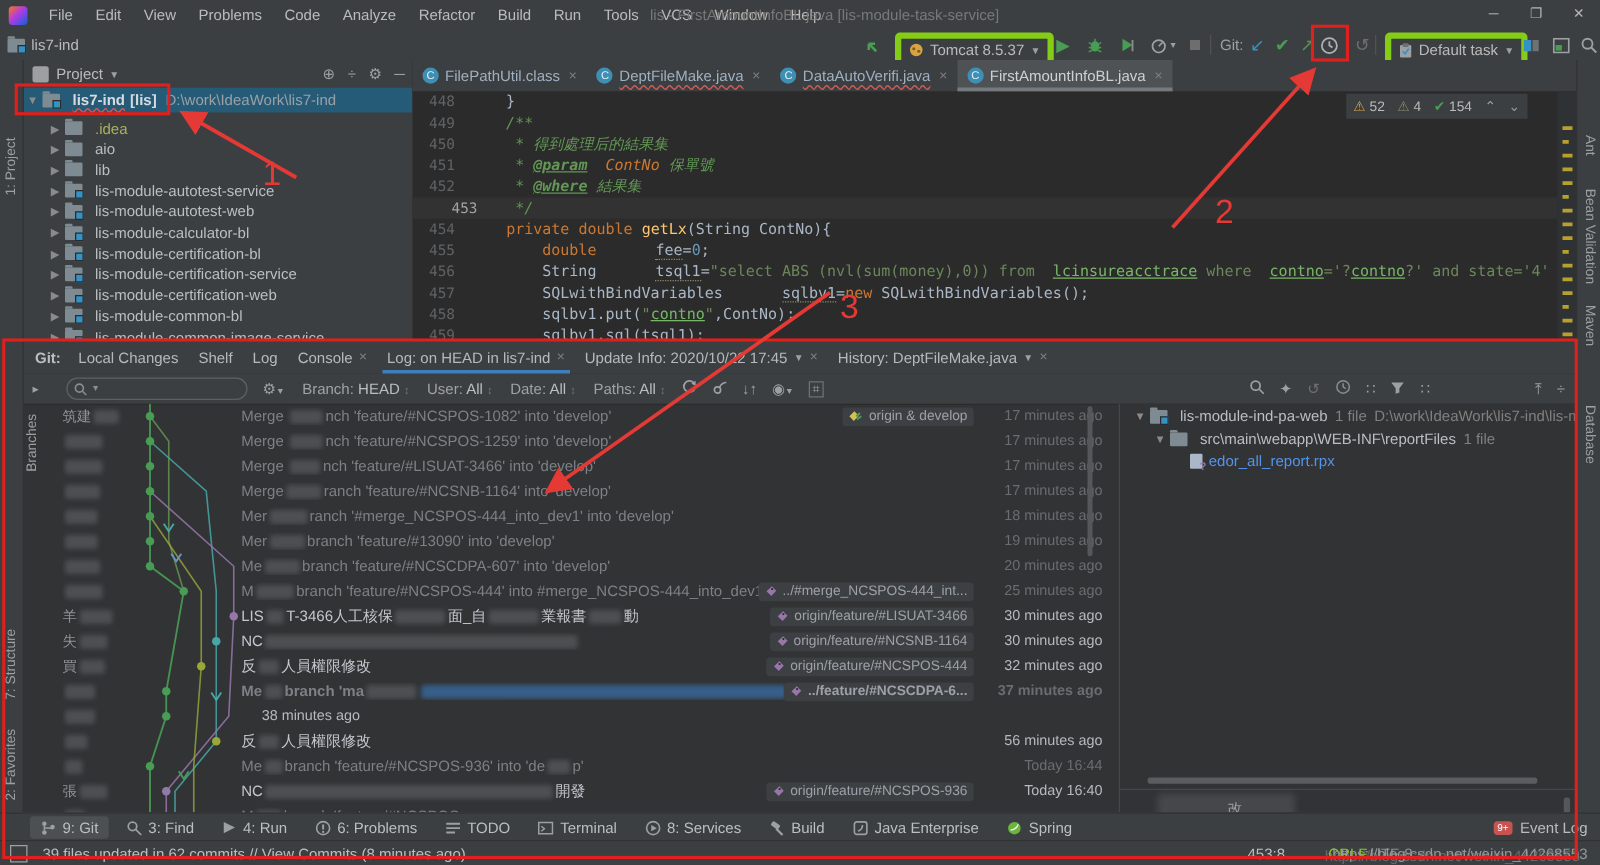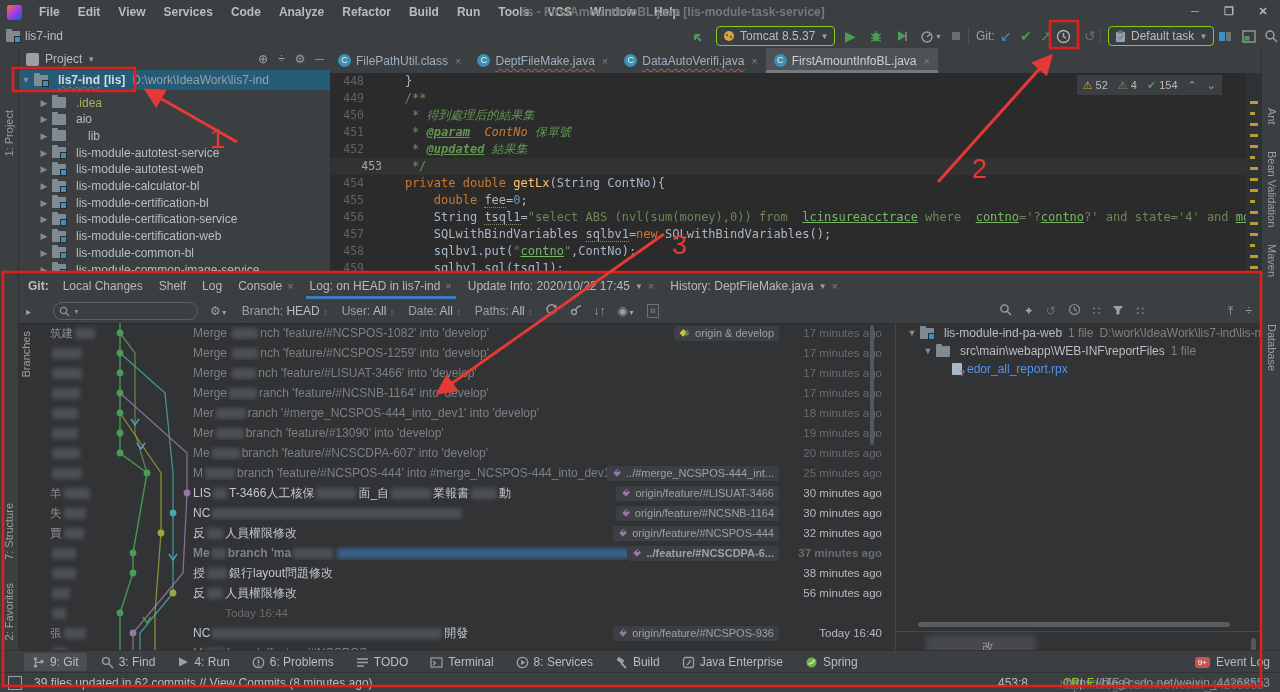--- a/index.html
+++ b/index.html
@@ -1,30 +1,30 @@
 <!DOCTYPE html>
 <html><head>
 <meta charset="utf-8">
 <style>
   html,body{margin:0;padding:0;background:#1e1e1e;}
   #app{position:relative;width:1280px;height:692px;background:#3c3f41;overflow:hidden;
        font-family:"Liberation Sans",sans-serif;font-size:12px;color:#bbbbbb;}
   .abs{position:absolute;}
   
-  #titlebar{position:absolute;left:0;top:0;right:0;height:24px;background:#3c3f41;display:flex;align-items:center;font-weight:bold;}
+  #titlebar{position:absolute;left:0;top:0;right:0;height:24px;background:#3c3f41;display:flex;align-items:center;}
   #logo{width:15px;height:15px;margin:0 8px 0 7px;border-radius:3px;
         background:linear-gradient(135deg,#f97a12,#b03be3 45%,#0b62d6);}
   .menu-item{margin:0 9px;color:#bbbbbb;font-size:12px;cursor:default;}
   #win-title{position:absolute;left:520px;top:0;height:24px;line-height:24px;color:#787878;font-size:12px;white-space:nowrap;}
   .winbtn{position:absolute;top:0;width:34px;height:24px;text-align:center;line-height:22px;color:#b4b4b4;font-size:11px;}
   
   #toolbar{position:absolute;left:0;top:24px;right:0;height:24px;background:#3c3f41;border-bottom:1px solid #323232;}
   .tb{position:absolute;top:0;height:24px;display:flex;align-items:center;}
   .tb-sep{position:absolute;top:4px;width:1px;height:16px;background:#515151;}
-  .combo{display:flex;align-items:center;gap:5px;height:20px;border:1px solid #84cc16;border-radius:4px;padding:0 6px;color:#bbbbbb;}
+  .combo{display:flex;align-items:center;gap:5px;height:20px;border:5px solid #84cc16;border-radius:4px;padding:0 6px;color:#bbbbbb;}
   .g-green{color:#499c54;} .g-blue{color:#3592c4;}
   .ticon{font-size:14px;line-height:24px;}
   
   .strip{position:absolute;top:48px;bottom:42px;width:18px;background:#3c3f41;z-index:5;}
   #strip-l{left:0;border-right:1px solid #323232;}
   #strip-r{right:0;border-left:1px solid #323232;}
   .vlab{position:absolute;writing-mode:vertical-rl;font-size:11px;color:#9da0a3;white-space:nowrap;}
   .vlab.up{transform:rotate(180deg);}
   
   #project{position:absolute;left:18px;top:48px;width:312px;height:225px;background:#3c3f41;overflow:hidden;}
@@ -50,21 +50,21 @@
   .cl.cur{background:#323232;}
   .ln{position:absolute;left:0;width:34px;text-align:right;color:#606366;font-size:11.5px;}
   .cl.cur .ln{color:#a4a3a3;padding-left:18px;}
   .ct{position:absolute;left:46px;right:0;overflow:hidden;}
   .c-d{color:#a9b7c6}.c-k{color:#cc7832}.c-s{color:#6a8759}
   .c-su{color:#77b767;text-decoration:underline;}
   .c-c{color:#629755;font-style:italic}
   .c-t{color:#629755;font-weight:bold;font-style:italic;text-decoration:underline;}
   .c-pn{color:#cc7832;font-style:italic}
   .c-m{color:#ffc66d}.c-n{color:#6897bb}
-  .c-sp{color:#a9b7c6;border-bottom:1px dotted #8a8a6a;}
+  .c-sp{color:#a9b7c6;border-bottom:1px dotted #8a8a6a;margin-left:40px;}
   #inspect{position:absolute;right:40px;top:2px;display:flex;align-items:center;gap:10px;font-size:11px;color:#bbbbbb;background:#3c3f41;padding:0 6px;height:20px;}
   #stripe{position:absolute;right:0;top:25px;width:16px;bottom:0;background:#2f3234;}
   .mark{position:absolute;left:4px;width:8px;height:3px;background:#b8a02f;}
   
   #gitpanel{position:absolute;left:18px;top:273px;width:1244px;height:377px;background:#313335;}
   #git-tabs{position:absolute;left:0;top:0;right:0;height:26px;background:#3c3f41;display:flex;align-items:center;border-bottom:1px solid #2b2b2b;}
   .gtab{display:flex;align-items:center;gap:5px;padding:0 8px;height:26px;position:relative;color:#b6b9bd;white-space:nowrap;}
   .gtab.on:after{content:"";position:absolute;left:4px;right:4px;bottom:0;height:3px;background:#3d7ebf;}
   .gtab .x{color:#7f8084;font-size:11px;}
   .gtab .dd{color:#9da0a3;font-size:8px;}
@@ -109,21 +109,21 @@
 <body>
 
 <div id="app">
 
   <div id="titlebar">
     <div id="logo"></div>
     <div id="menu-items" style="display:flex;">
         <span class="menu-item">File</span>
         <span class="menu-item">Edit</span>
         <span class="menu-item">View</span>
-        <span class="menu-item">Services</span>
+        <span class="menu-item">Problems</span>
         <span class="menu-item">Code</span>
         <span class="menu-item">Analyze</span>
         <span class="menu-item">Refactor</span>
         <span class="menu-item">Build</span>
         <span class="menu-item">Run</span>
         <span class="menu-item">Tools</span>
         <span class="menu-item">VCS</span>
         <span class="menu-item">Window</span>
         <span class="menu-item">Help</span>
       </div>
@@ -259,21 +259,21 @@
           <span style="margin-left:5px;color:#a8b15c;">.idea</span>
         </div>
         <div class="trow" style="top: 62.7px; padding-left: 18px;">
           <span class="chev">▶</span>
           <span class="fold"></span>
           <span style="margin-left:5px;color:#bbbec2;">aio</span>
         </div>
         <div class="trow" style="top: 79.4px; padding-left: 18px;">
           <span class="chev">▶</span>
           <span class="fold"></span>
-          <span style="margin-left:17px;color:#bbbec2;">lib</span>
+          <span style="margin-left:5px;color:#bbbec2;">lib</span>
         </div>
         <div class="trow" style="top: 96.1px; padding-left: 18px;">
           <span class="chev">▶</span>
           <span class="fold mod"></span>
           <span style="margin-left:5px;color:#bbbec2;">lis-module-autotest-service</span>
         </div>
         <div class="trow" style="top: 112.8px; padding-left: 18px;">
           <span class="chev">▶</span>
           <span class="fold mod"></span>
           <span style="margin-left:5px;color:#bbbec2;">lis-module-autotest-web</span>
@@ -339,21 +339,21 @@
       <span><span style="color:#8a8d6a;">⚠</span> <span>4</span></span>
       <span><span style="color:#499c54;">✔</span> <span>154</span></span>
       <span style="color:#9da0a3;">⌃</span>
       <span style="color:#9da0a3;">⌄</span>
     </div>
     <div id="code">
         <div class="cl"><span class="ln">448</span><span class="ct"><span class="c-d">    }</span></span></div>
         <div class="cl"><span class="ln">449</span><span class="ct"><span class="c-c">    /**</span></span></div>
         <div class="cl"><span class="ln">450</span><span class="ct"><span class="c-c">     * 得到處理后的結果集</span></span></div>
         <div class="cl"><span class="ln">451</span><span class="ct"><span class="c-c">     * </span><span class="c-t">@param</span><span class="c-pn">  ContNo</span><span class="c-c"> 保單號</span></span></div>
-        <div class="cl"><span class="ln">452</span><span class="ct"><span class="c-c">     * </span><span class="c-t">@updated</span><span class="c-c"> 結果集</span></span></div>
+        <div class="cl"><span class="ln">452</span><span class="ct"><span class="c-c">     * </span><span class="c-t">@where</span><span class="c-c"> 結果集</span></span></div>
         <div class="cl cur"><span class="ln">453</span><span class="ct"><span class="c-c">     */</span></span></div>
         <div class="cl"><span class="ln">454</span><span class="ct"><span class="c-d">    </span><span class="c-k">private</span><span class="c-d"> </span><span class="c-k">double</span><span class="c-d"> </span><span class="c-m">getLx</span><span class="c-d">(String ContNo){</span></span></div>
         <div class="cl"><span class="ln">455</span><span class="ct"><span class="c-d">        </span><span class="c-k">double</span><span class="c-d"> </span><span class="c-sp">fee</span><span class="c-d">=</span><span class="c-n">0</span><span class="c-d">;</span></span></div>
         <div class="cl"><span class="ln">456</span><span class="ct"><span class="c-d">        String </span><span class="c-sp">tsql1</span><span class="c-d">=</span><span class="c-s">"select ABS (nvl(sum(money),0)) from  </span><span class="c-su">lcinsureacctrace</span><span class="c-s"> where  </span><span class="c-su">contno</span><span class="c-s">='?</span><span class="c-su">contno</span><span class="c-s">?' and state='4' and </span><span class="c-su">moneytype</span></span></div>
         <div class="cl"><span class="ln">457</span><span class="ct"><span class="c-d">        SQLwithBindVariables </span><span class="c-sp">sqlbv1</span><span class="c-d">=</span><span class="c-k">new</span><span class="c-d"> SQLwithBindVariables();</span></span></div>
         <div class="cl"><span class="ln">458</span><span class="ct"><span class="c-d">        sqlbv1.put(</span><span class="c-s">"</span><span class="c-su">contno</span><span class="c-s">"</span><span class="c-d">,ContNo);</span></span></div>
         <div class="cl"><span class="ln">459</span><span class="ct"><span class="c-d">        sqlbv1.sql(tsql1);</span></span></div>
       </div>
     <div id="stripe">
         <div class="mark" style="top: 28px;"></div>
@@ -640,28 +640,28 @@
           <span class="chip">
             <svg width="10" height="10">
               <path d="M5.5 1 L9 4.5 L5 8.8 L1.2 5 Z" fill="#9876aa"></path>
               <circle cx="5.7" cy="3.2" r=".9" fill="#2b2b2b"></circle>
             </svg>
             <span>../feature/#NCSCDPA-6...</span>
           </span>
           <div class="ctime">37 minutes ago</div>
         </div>
         <div class="crow" style="top: 290px;">
-          <div class="cmsg"><span>授</span><span class="blur" style="width: 20px;"></span><span>銀行layout問題修改</span></div>
           <div class="ctime br">38 minutes ago</div>
         </div>
         <div class="crow" style="top: 310px;">
           <div class="cmsg"><span>反</span><span class="blur" style="width: 16px;"></span><span>人員權限修改</span></div>
           <div class="ctime br">56 minutes ago</div>
         </div>
         <div class="crow dim" style="top: 330px;">
+          <div class="cmsg"><span>Me</span><span class="blur" style="width: 14px;"></span><span>branch 'feature/#NCSPOS-936' into 'de</span><span class="blur" style="width: 18px;"></span><span>p'</span></div>
           <div class="ctime">Today 16:44</div>
         </div>
         <div class="crow" style="top: 350px;">
           <div class="cmsg"><span>NC</span><span class="blur" style="width: 230px;"></span><span>開發</span></div>
           <span class="chip">
             <svg width="10" height="10">
               <path d="M5.5 1 L9 4.5 L5 8.8 L1.2 5 Z" fill="#9876aa"></path>
               <circle cx="5.7" cy="3.2" r=".9" fill="#2b2b2b"></circle>
             </svg>
             <span>origin/feature/#NCSPOS-936</span>

